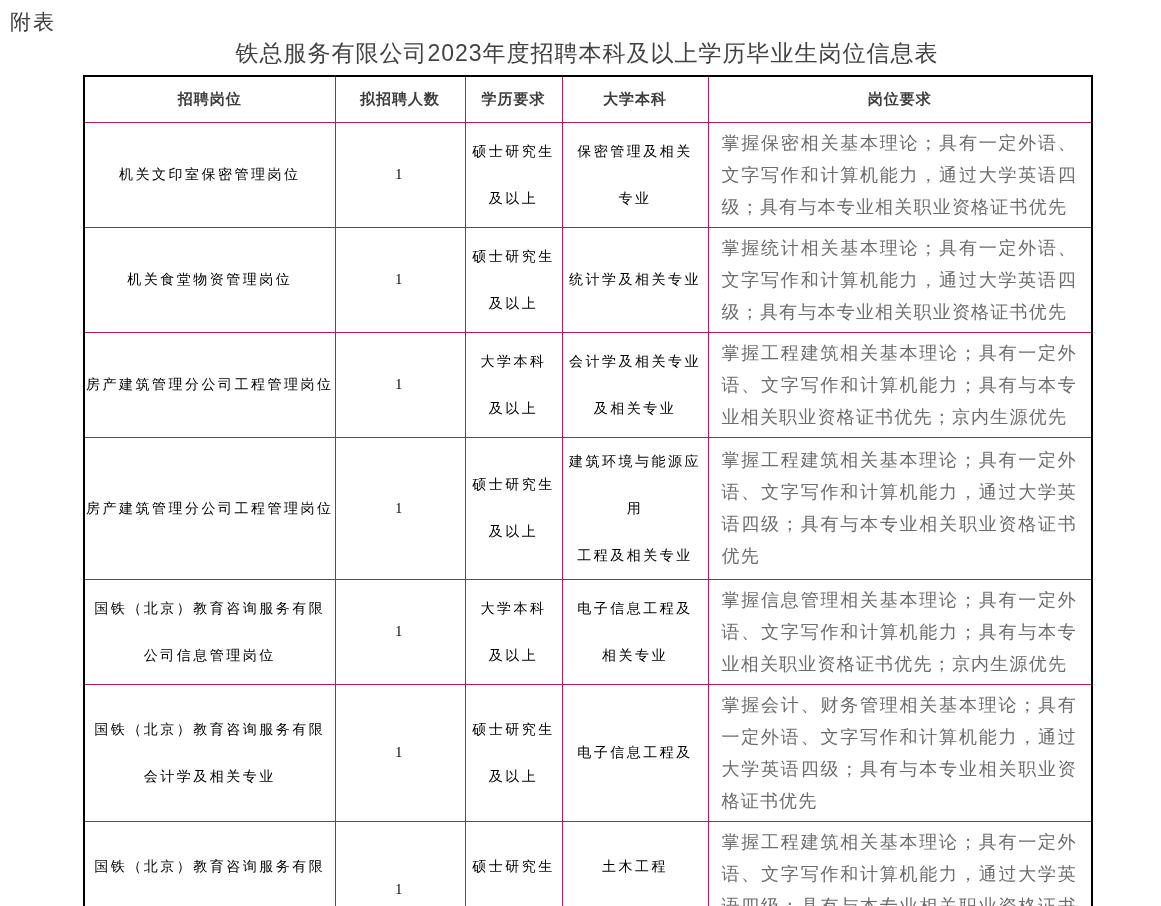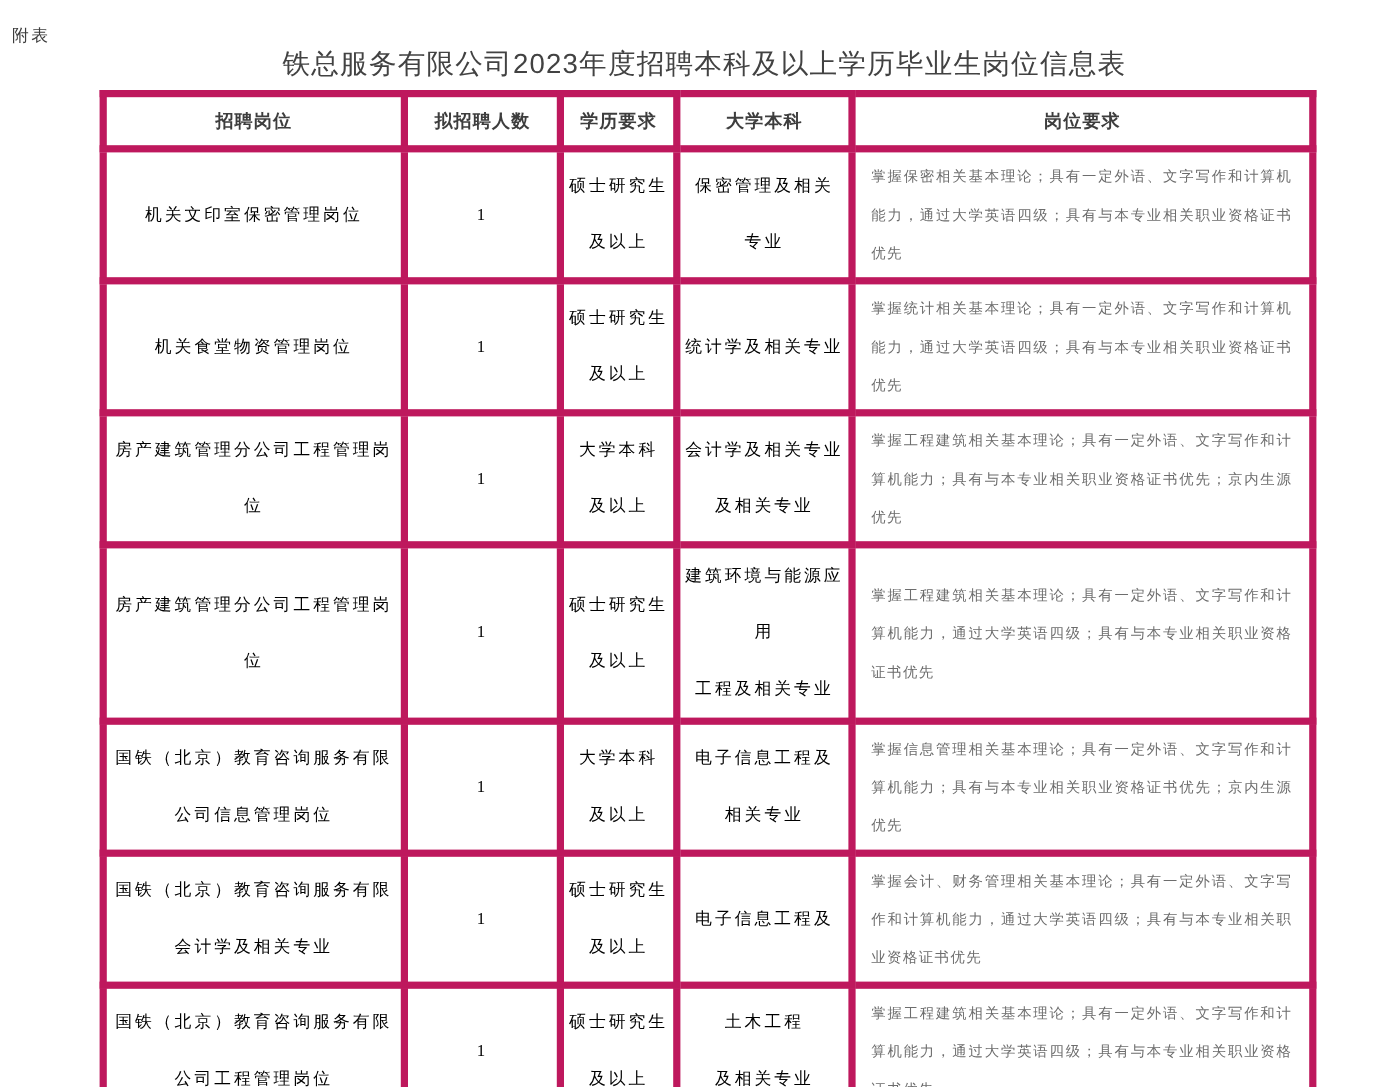--- a/index.html
+++ b/index.html
@@ -3,59 +3,59 @@
 <meta charset="utf-8">
 <style>
   * { margin: 0; padding: 0; box-sizing: border-box; }
   html, body { background: #ffffff; }
   body {
     width: 1161px; height: 906px;
     position: relative; overflow: hidden;
     font-family: "Liberation Serif", serif;
   }
   .annotation {
-    position: absolute; left: 10px; top: 21px;
-    font-size: 14px; color: #3d3d3d;
+    position: absolute; left: 10px; top: 8px;
+    font-size: 21px; color: #3d3d3d;
     font-family: "Liberation Sans", sans-serif;
     letter-spacing: 2px;
   }
   .title {
     position: absolute; top: 38px; left: 83px; width: 1008px;
     text-align: center;
     font-size: 23px; font-weight: normal; color: #424242;
     font-family: "Liberation Sans", sans-serif;
     letter-spacing: 1px;
     white-space: nowrap;
   }
   table.jobs {
     position: absolute; left: 83px; top: 75px;
     width: 1008px;
     border-collapse: collapse; table-layout: fixed;
     border: 2px solid #000;
   }
-  .jobs th, .jobs td { border: 6px solid #be185d; overflow: hidden; }
+  .jobs th, .jobs td { border: 1px solid #be185d; overflow: hidden; }
   .jobs th {
     height: 46px;
     font-size: 15px; font-weight: bold; color: #3d3d3d;
     font-family: "Liberation Sans", sans-serif;
     text-align: center; vertical-align: middle;
     letter-spacing: 1px;
   }
   .jobs td {
     height: 97px;
     text-align: center; vertical-align: middle;
     font-size: 14px; color: #000000;
     letter-spacing: 2.5px;
   }
   .jobs td .line { line-height: 47px; }
   .jobs td.req {
     text-align: justify;
     padding: 4px 14px 4px 13px;
     line-height: 32px;
-    font-size: 12px;
+    font-size: 18px;
     letter-spacing: 1.2px;
     color: #6d6d6d;
   }
 </style>
 </head>
 <body>
 
 <div class="annotation">附表</div>
 <div class="title">铁总服务有限公司2023年度招聘本科及以上学历毕业生岗位信息表</div>
 

